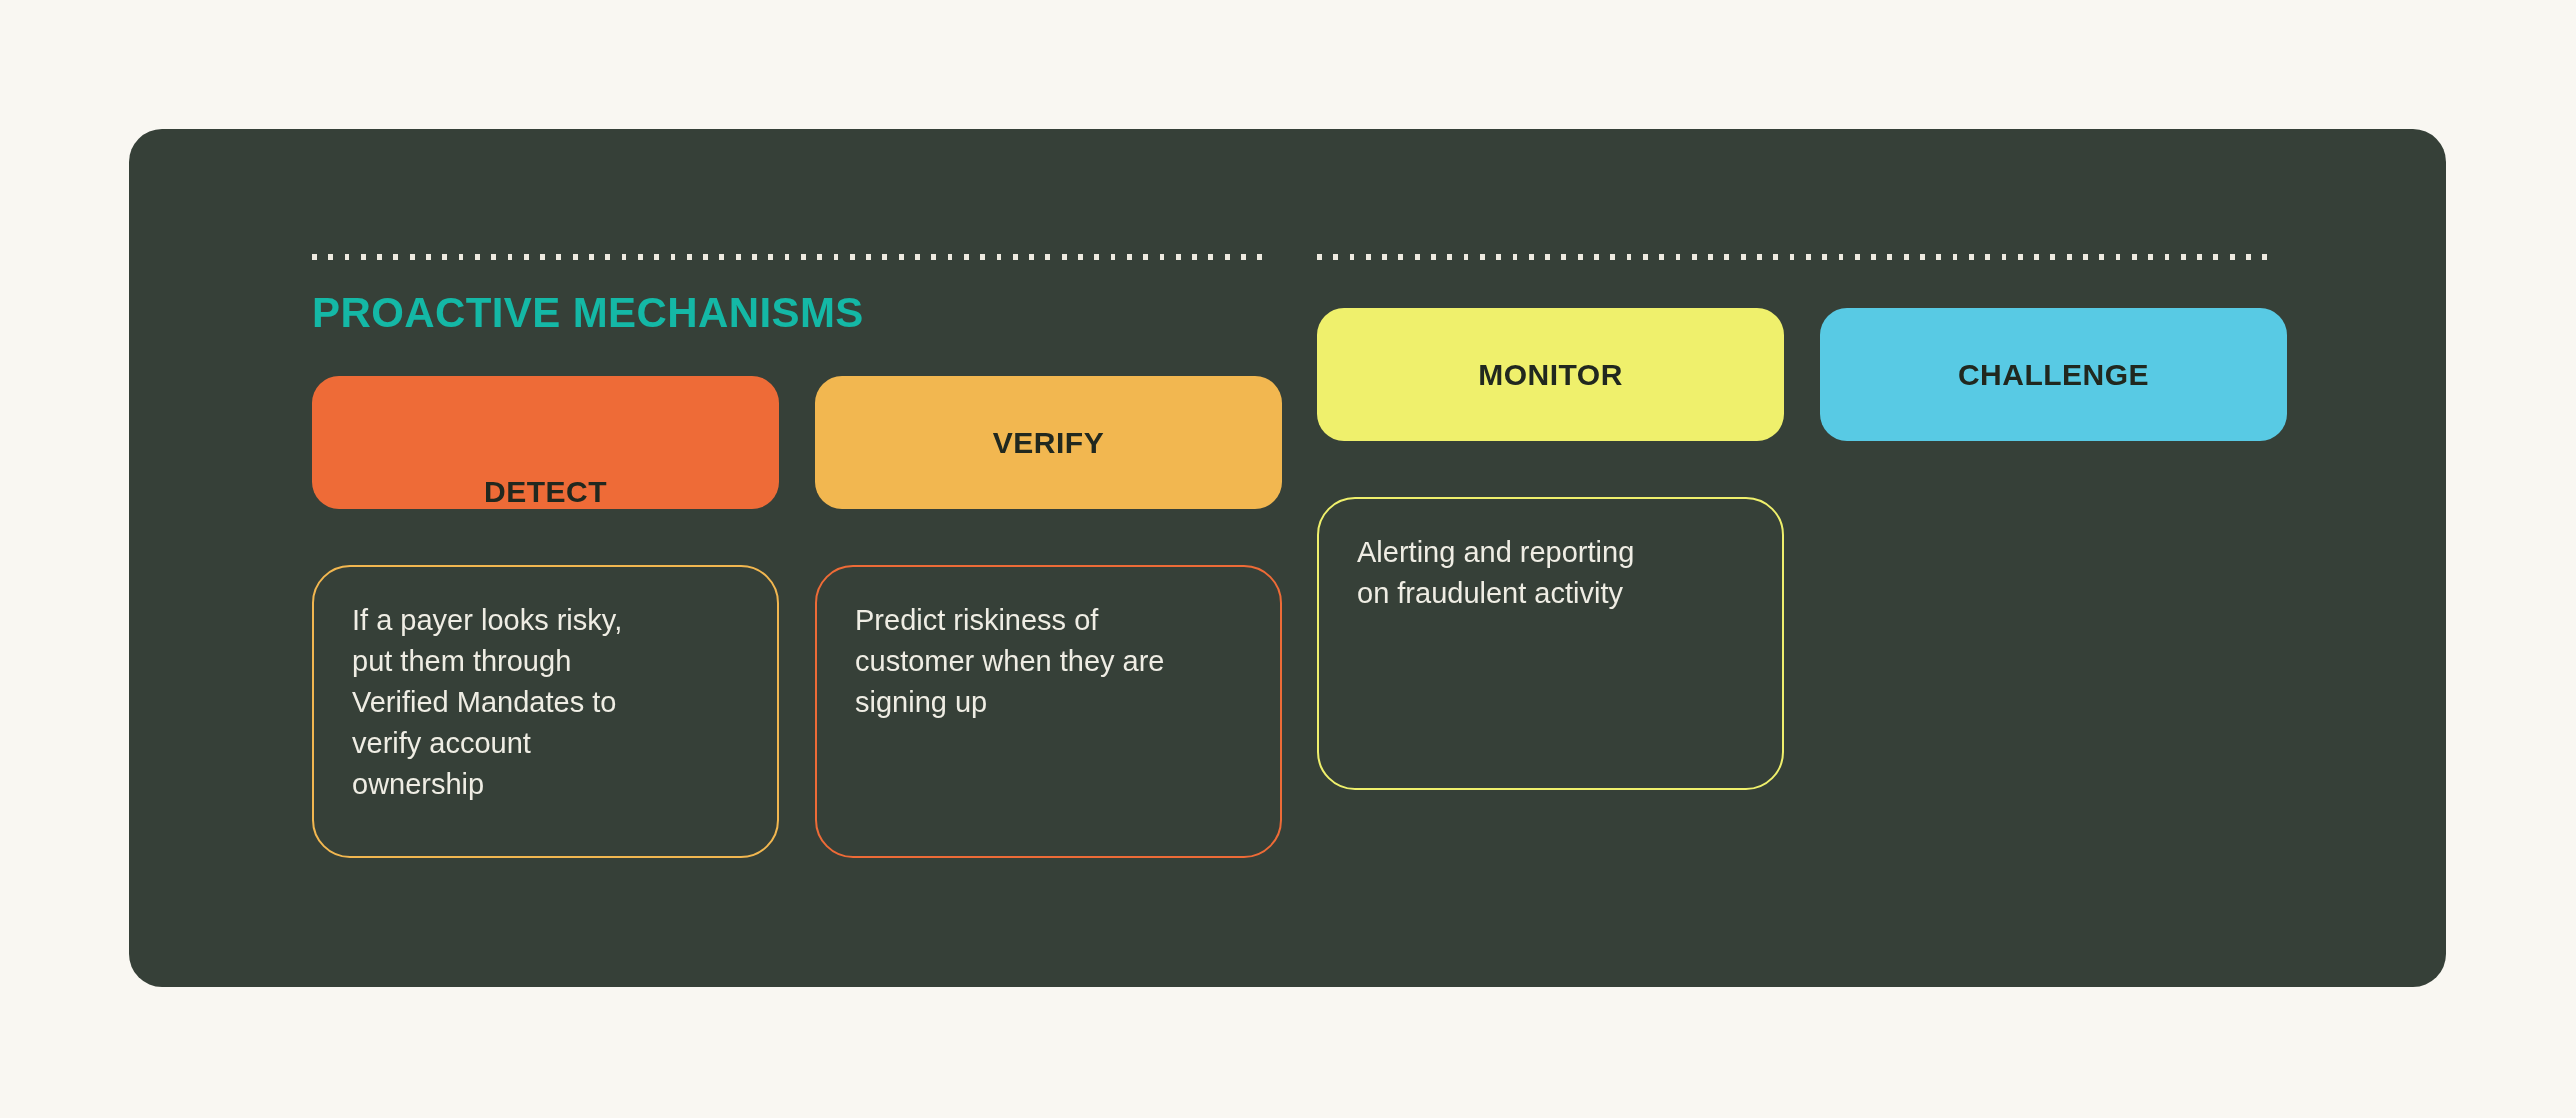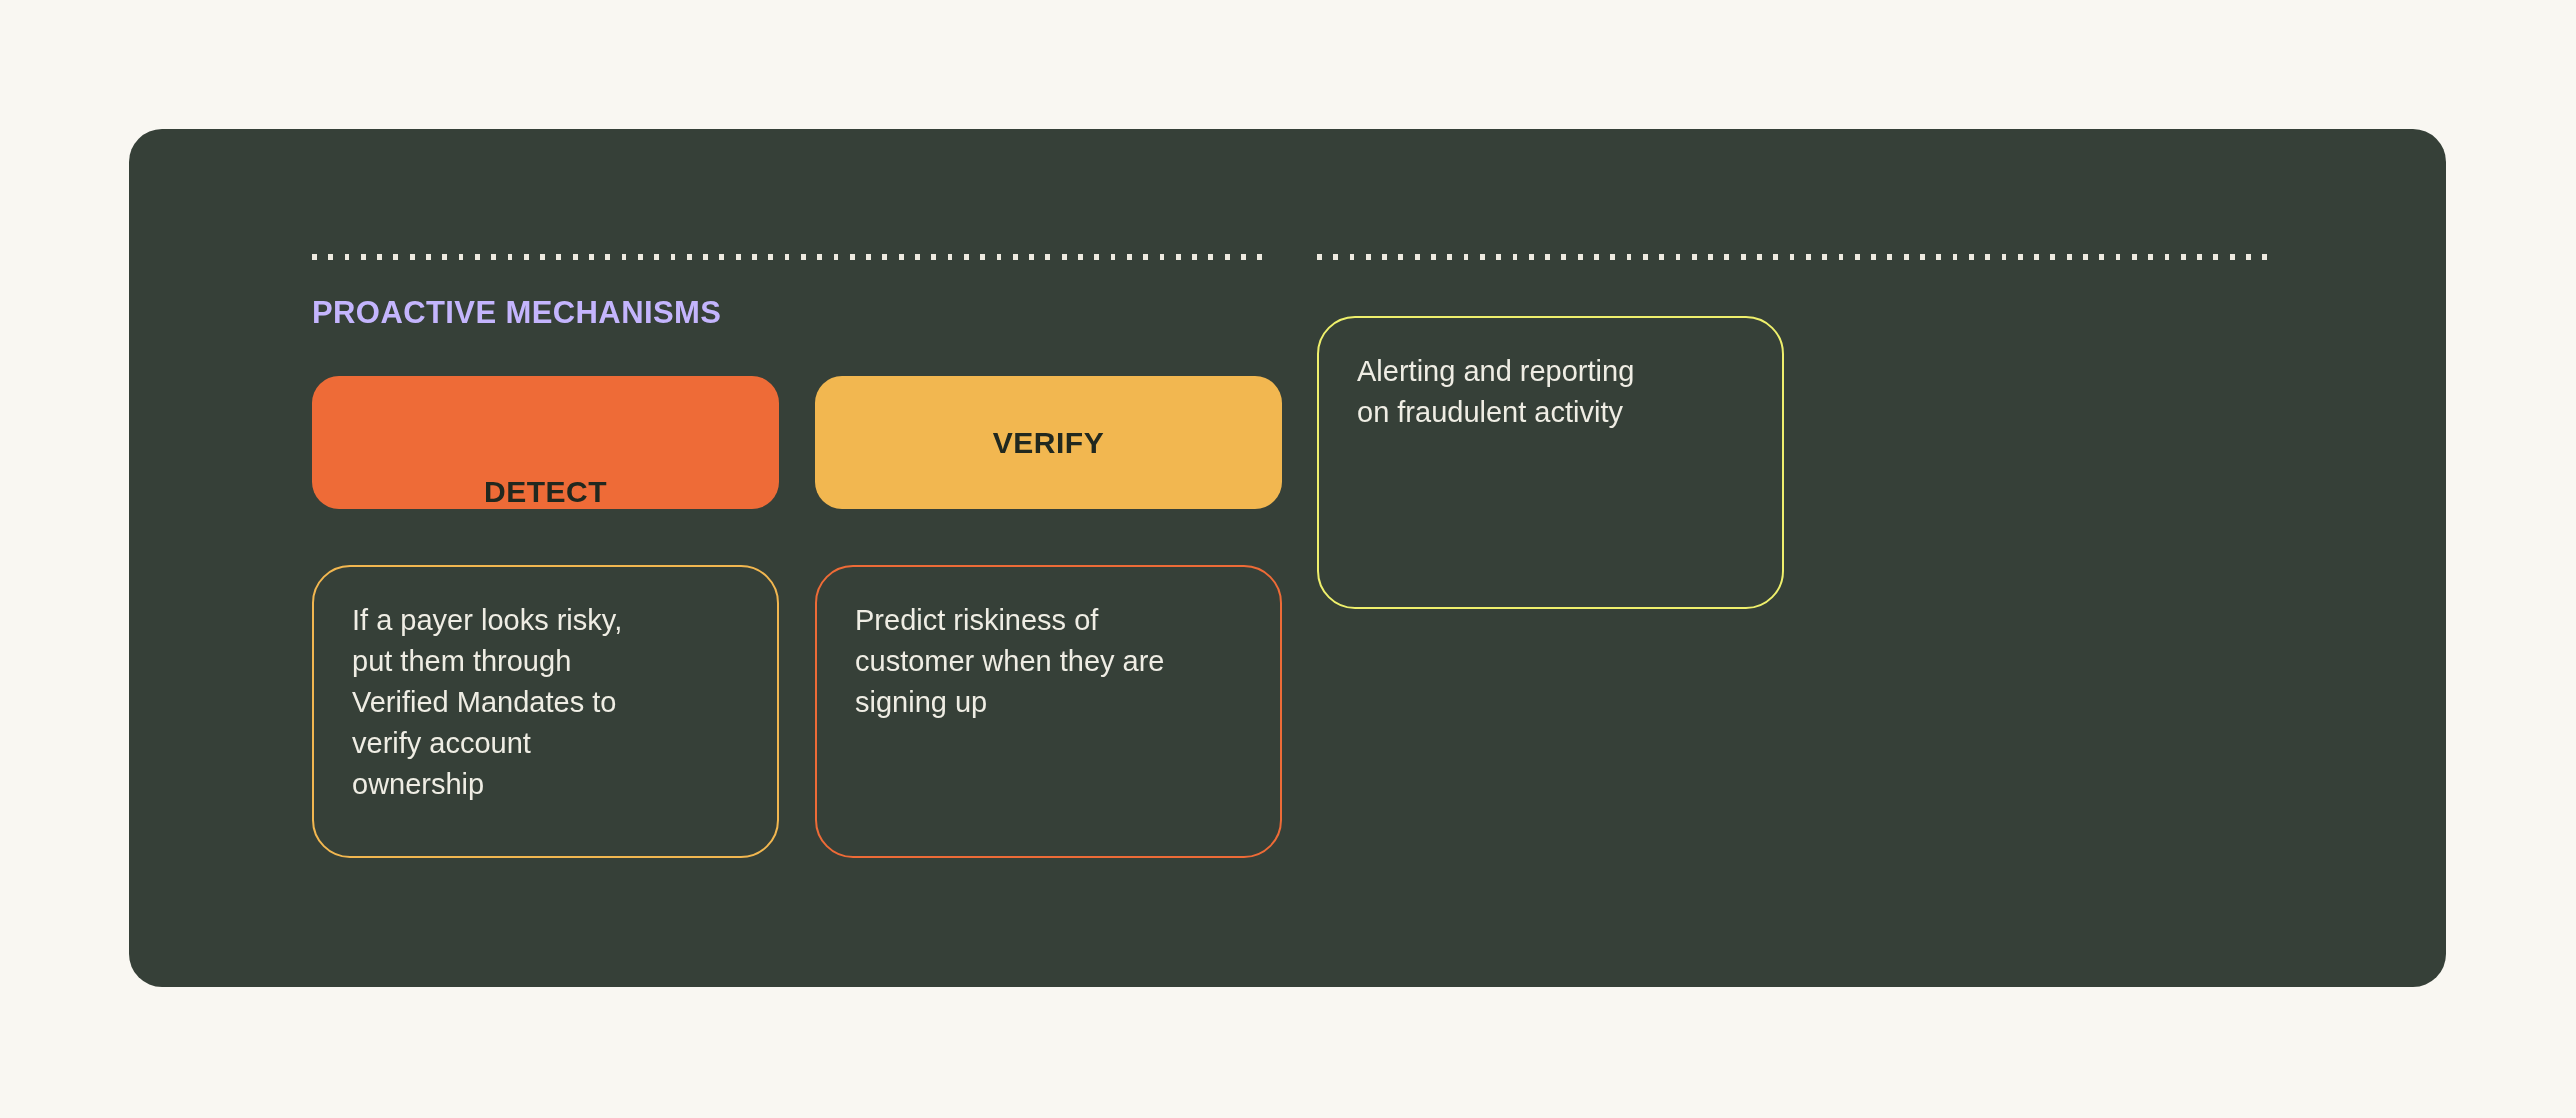--- a/index.html
+++ b/index.html
@@ -46,25 +46,25 @@
     height: 6.1px;
     background: repeating-linear-gradient(
       90deg,
       #EDEAE0 0px, #EDEAE0 4.8px,
       transparent 4.8px, transparent 16.3px
     );
   }
 
   .section-label {
     margin: 37px 0 0 0;
-    font-size: 31px;
+    font-size: 42px;
     line-height: 31px;
     font-weight: 700;
     letter-spacing: 0.4px;
-    color: #c4b5fd;
+    color: #14b8a6;
   }
 
   .cards-row, .descs-row {
     display: flex;
     flex-direction: row;
     gap: 36px;
   }
 
   .cards-row { margin-top: 48px; }
   .descs-row { margin-top: 56px; }
@@ -139,20 +139,28 @@
             <p>Predict riskiness of
 customer when they are
 signing up</p>
           </div>
         </div>
       </section>
 
       <section class="group">
         <div class="dotted-divider"></div>
 
+        <div class="cards-row">
+          <div class="title-card" style="background-color: rgb(239, 240, 108);">
+            <span class="card-title">MONITOR</span>
+          </div>
+          <div class="title-card" style="background-color: rgb(88, 202, 228);">
+            <span class="card-title">CHALLENGE</span>
+          </div>
+        </div>
 
         <div class="descs-row">
           <div class="desc-card" style="border-color: rgb(239, 240, 108);">
             <p>Alerting and reporting
 on fraudulent activity</p>
           </div>
         </div>
       </section>
 
     </div>

